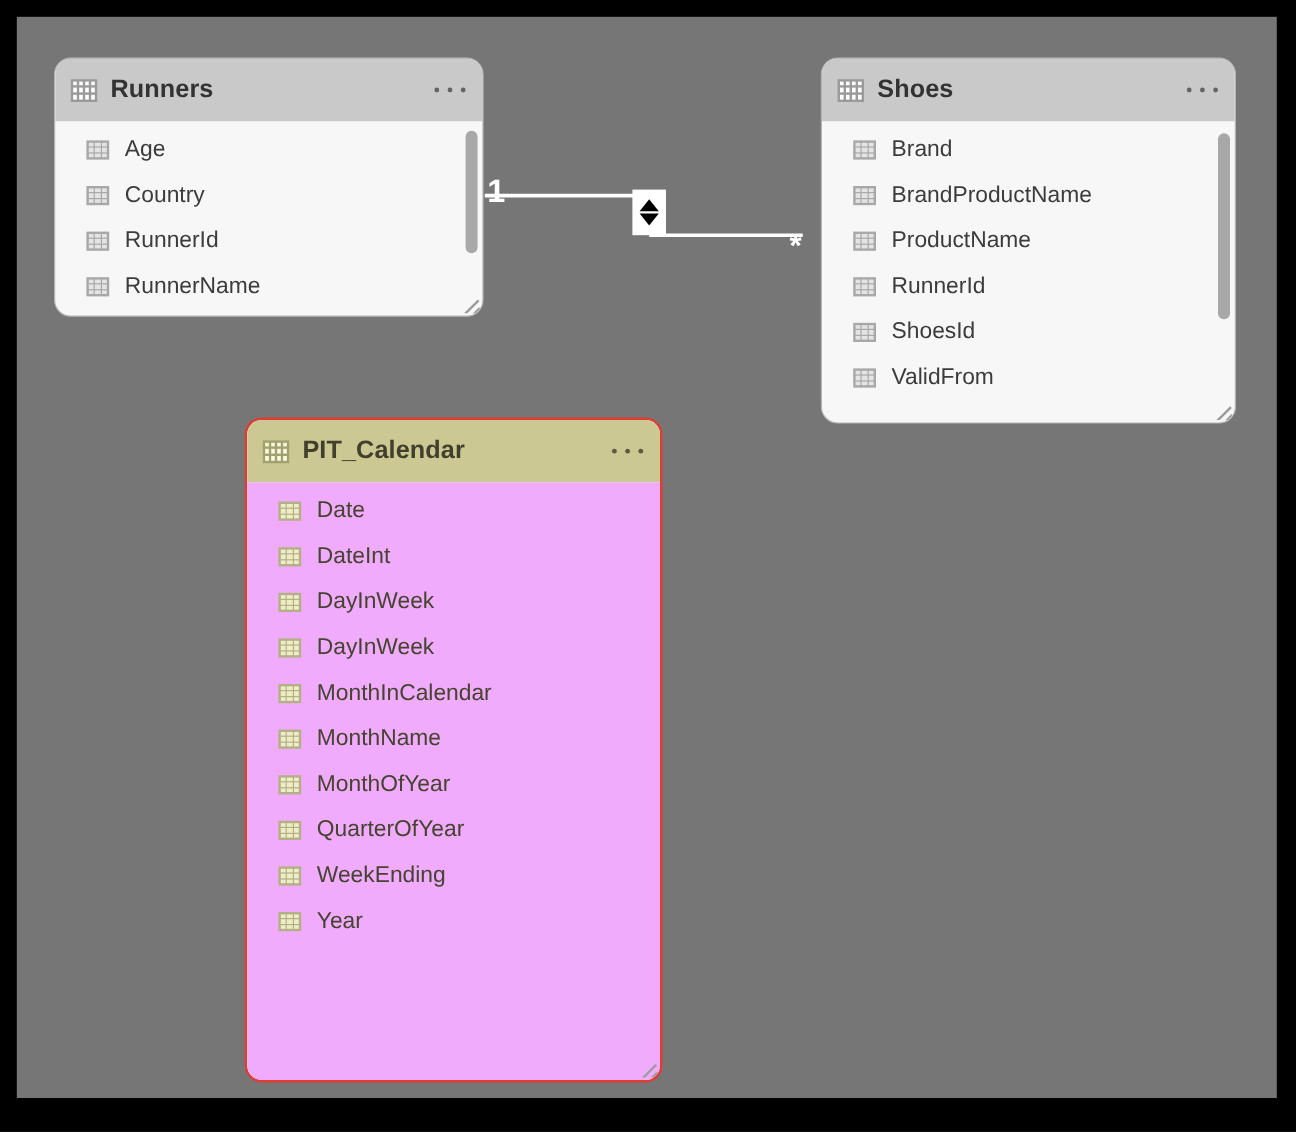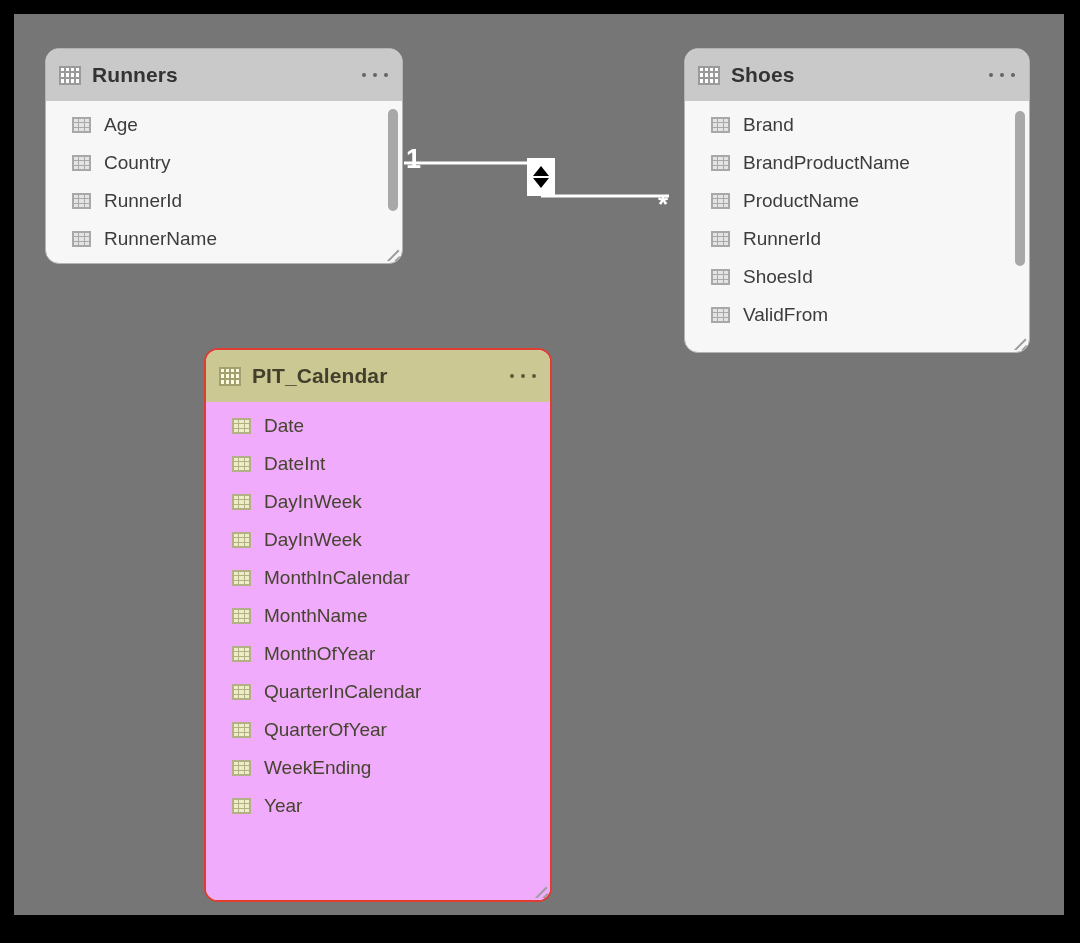--- a/index.html
+++ b/index.html
@@ -546,34 +546,20 @@
           <span></span>
             <span></span>
             <span></span>
             <span></span>
             <span></span>
           <span></span>
             <span></span>
             <span></span>
             <span></span>
         </span>
-        <span class="field-name">QuarterInCalendar</span>
-      </div>
-      <div class="field-row">
-        <span class="field-icon">
-          <span></span>
-            <span></span>
-            <span></span>
-            <span></span>
-            <span></span>
-          <span></span>
-            <span></span>
-            <span></span>
-            <span></span>
-        </span>
         <span class="field-name">QuarterOfYear</span>
       </div>
       <div class="field-row">
         <span class="field-icon">
           <span></span>
             <span></span>
             <span></span>
             <span></span>
             <span></span>
           <span></span>

